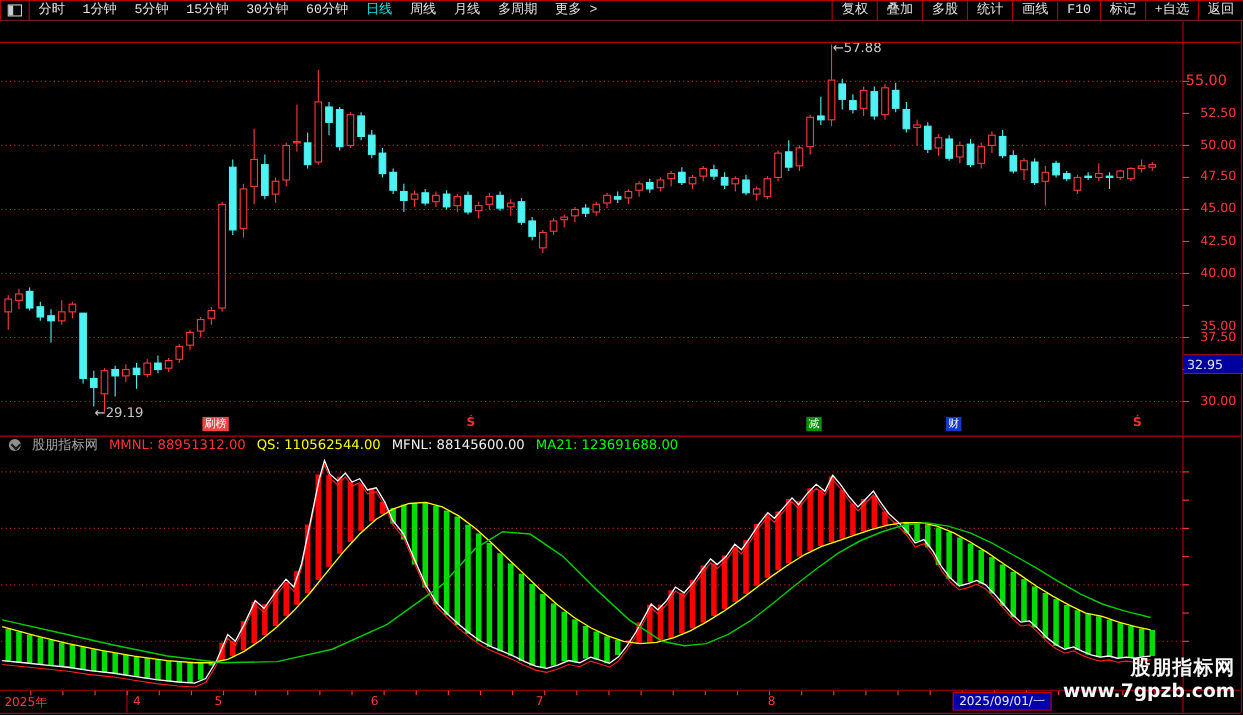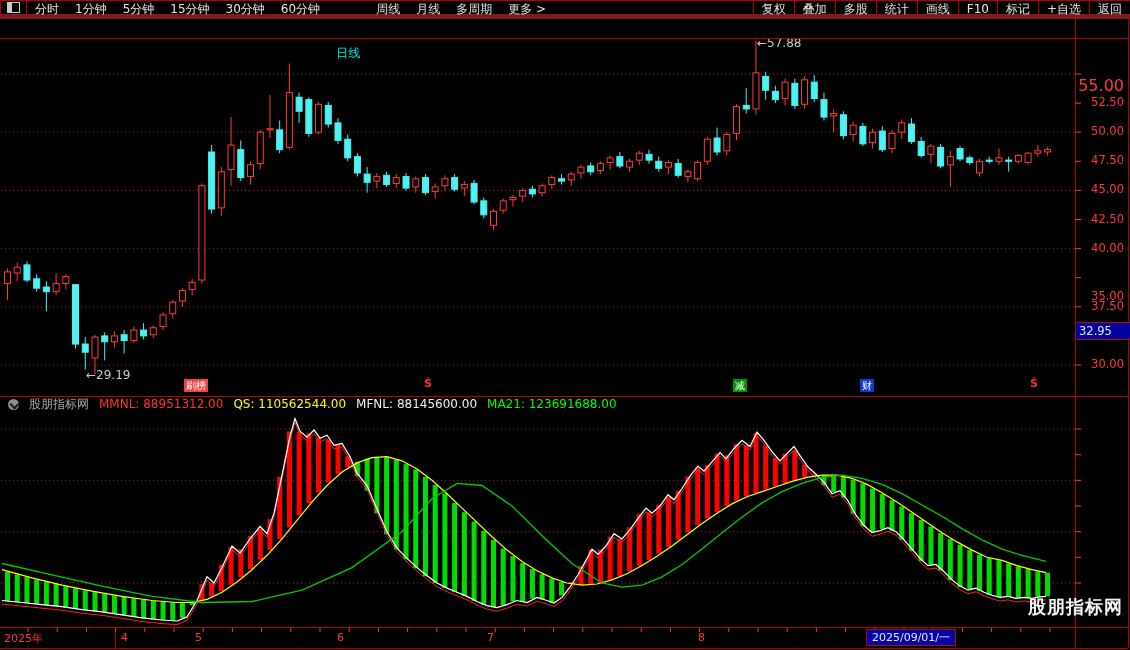--- a/index.html
+++ b/index.html
@@ -1,24 +1,24 @@
 <!DOCTYPE html>
 <html><head>
 <meta charset="utf-8">
 <style>
   html,body{margin:0;padding:0;background:#000;}
   #app{position:relative;width:1130px;height:650px;background:#000;overflow:hidden;
        font-family:"DejaVu Sans","Liberation Sans",sans-serif;color:#ddd;}
   
   #toolbar{position:absolute;top:0;left:0;width:1130px;height:19px;display:flex;
            justify-content:space-between;align-items:stretch;border-top:1px solid #b40000;
-           border-bottom:5px solid #7f1d1d;box-sizing:border-box;background:#000;z-index:6;font-size:12px;}
+           border-bottom:1px solid #7f1d1d;box-sizing:border-box;background:#000;z-index:6;font-size:12px;font-family:Liberation Mono, monospace;}
   .tool-left,.tool-right{display:flex;align-items:stretch;}
   .titem{padding:0 8px;line-height:17px;color:#e4e4e4;cursor:pointer;white-space:nowrap;}
-  .titem.active{color:#00e8e8;margin-top:44px;}
+  .titem.active{color:#00e8e8;}
   .rtitem{padding:0 8px;line-height:17px;color:#e4e4e4;border-left:1px solid #b40000;cursor:pointer;white-space:nowrap;}
   .win-icon-box{width:25px;border-right:1px solid #b40000;border-left:1px solid #b40000;
                 display:flex;align-items:center;justify-content:center;}
   .win-icon{width:11px;height:9px;border:1px solid #ccc;position:relative;}
   .win-icon i{position:absolute;left:0;top:0;bottom:0;width:4px;background:#ccc;}
   
   #titlebar{position:absolute;top:19px;left:0;width:1075px;height:19px;display:flex;
             align-items:center;z-index:6;font-size:12px;}
   #title-text{margin-left:8px;color:#ececec;}
   .drop-circle{width:12px;height:12px;border-radius:50%;background:#8f8f8f;margin-left:5px;
@@ -501,21 +501,21 @@
         <line x1="962.4000000000005" y1="628" x2="962.4000000000005" y2="632" stroke="#ff3838" stroke-width="1"></line>
         <line x1="991.6000000000006" y1="628" x2="991.6000000000006" y2="632" stroke="#ff3838" stroke-width="1"></line>
         <line x1="1020.8000000000006" y1="628" x2="1020.8000000000006" y2="632" stroke="#ff3838" stroke-width="1"></line>
         <line x1="1050.0000000000007" y1="628" x2="1050.0000000000007" y2="632" stroke="#ff3838" stroke-width="1"></line>
       </g>
     </svg>
   <div class="hitarea" style="left:0;top:38px;width:1075px;height:358px;"></div>
   <div class="hitarea" style="left:0;top:397px;width:1075px;height:230px;"></div>
 
   <div id="price-axis" style="top:0;height:650px;">
-      <div style="position:absolute;left:0;top:76px;width:46px;text-align:right;font-size:16px;color:#ff3838;">55.00</div>
+      <div style="position:absolute;left:0;top:66px;width:46px;text-align:left;font-size:13px;color:#ff3838;">55.00</div>
       <div style="position:absolute;left:0;top:95.1px;width:46px;text-align:right;font-size:11.5px;color:#ff3838;">52.50</div>
       <div style="position:absolute;left:0;top:124.19999999999999px;width:46px;text-align:right;font-size:11.5px;color:#ff3838;">50.00</div>
       <div style="position:absolute;left:0;top:153.3px;width:46px;text-align:right;font-size:11.5px;color:#ff3838;">47.50</div>
       <div style="position:absolute;left:0;top:182.4px;width:46px;text-align:right;font-size:11.5px;color:#ff3838;">45.00</div>
       <div style="position:absolute;left:0;top:211.5px;width:46px;text-align:right;font-size:11.5px;color:#ff3838;">42.50</div>
       <div style="position:absolute;left:0;top:240.60000000000002px;width:46px;text-align:right;font-size:11.5px;color:#ff3838;">40.00</div>
       <div style="position:absolute;left:0;top:269.70000000000005px;width:46px;text-align:right;font-size:11.5px;color:#ff3838;margin-top:29px;">37.50</div>
       <div style="position:absolute;left:0;top:289px;width:46px;text-align:right;font-size:11.5px;color:#ff3838;">35.00</div>
       <div style="position:absolute;left:0;top:327.90000000000003px;width:46px;text-align:right;font-size:11.5px;color:#ff3838;">32.50</div>
       <div style="position:absolute;left:0;top:357px;width:46px;text-align:right;font-size:11.5px;color:#ff3838;">30.00</div>
@@ -549,14 +549,15 @@
     <span id="datebox">2025/09/01/一</span>
   <span class="dlabel" style="left: 121px;">4</span>
       <span class="dlabel" style="left: 195px;">5</span>
       <span class="dlabel" style="left: 337px;">6</span>
       <span class="dlabel" style="left: 487px;">7</span>
       <span class="dlabel" style="left: 698px;">8</span>
     </div>
 
   <div id="watermark">
     <div class="w1">股朋指标网</div>
+    <div class="w2">www.7gpzb.com</div>
   </div>
 </div>
 
 </body></html>

